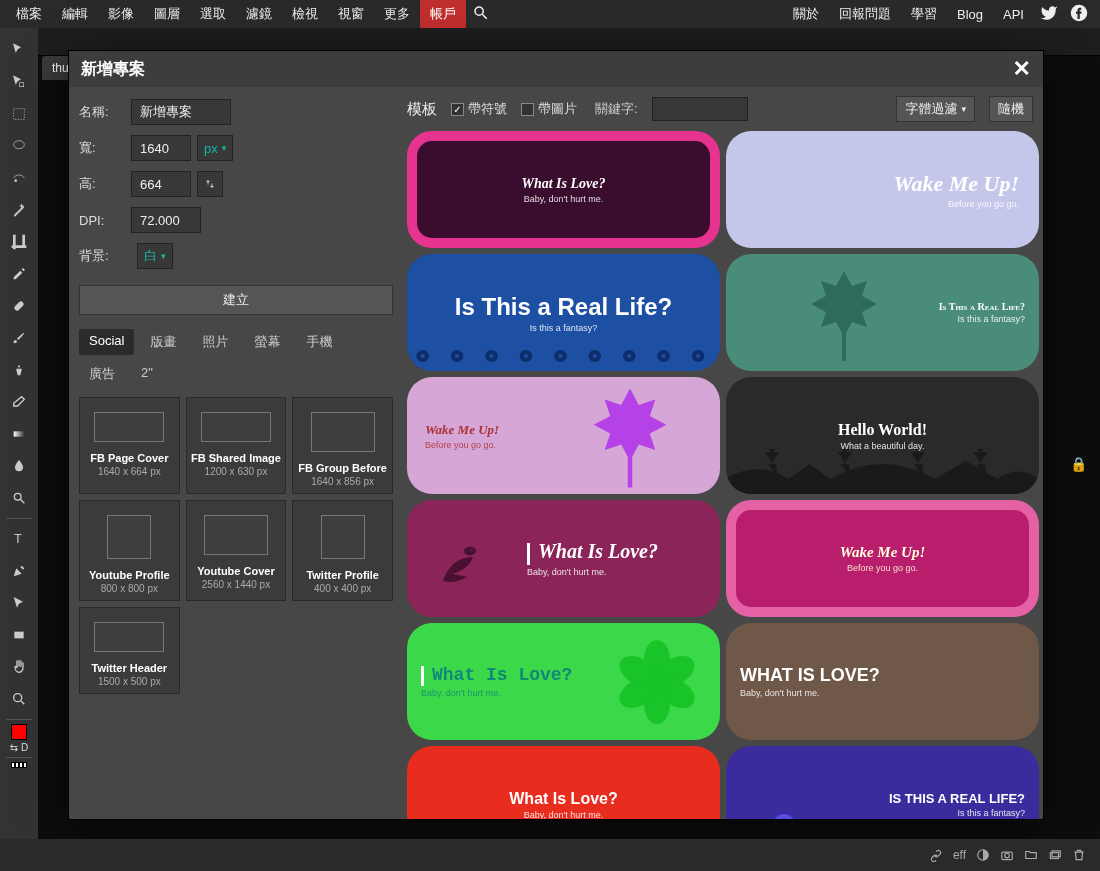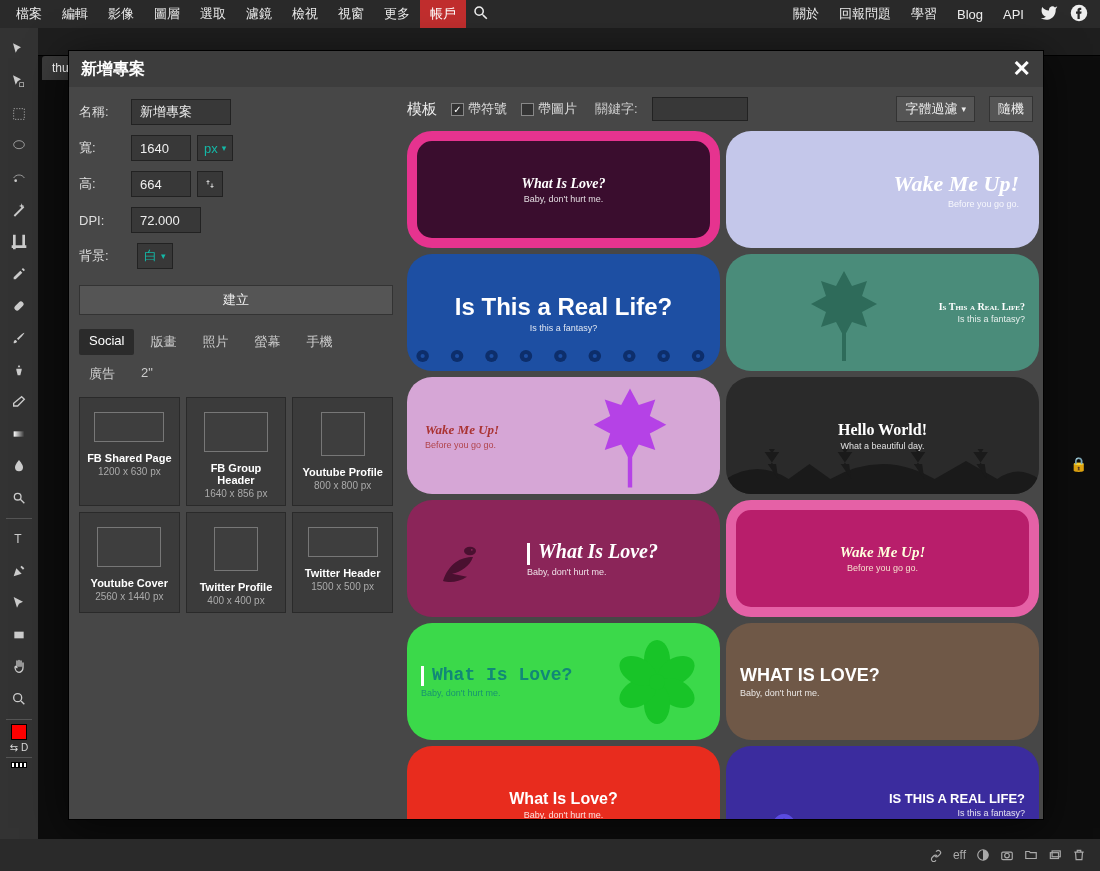--- a/index.html
+++ b/index.html
@@ -299,26 +299,31 @@
         <span class="ptab">照片</span>
         <span class="ptab">螢幕</span>
         <span class="ptab">手機</span>
         <span class="ptab">廣告</span>
         <span class="ptab">2"</span>
       </div>
 
       <div class="preset-grid" id="preset-grid">
           <div class="preset">
             <div class="thumb ratio-wide"></div>
-    <div class="pname">FB Shared Page</div>
+    <div class="pname">FB Page Cover</div>
+    <div class="pdim">1640 x 664 px</div>
+          </div>
+          <div class="preset">
+            <div class="thumb ratio-wide"></div>
+    <div class="pname">FB Shared Image</div>
     <div class="pdim">1200 x 630 px</div>
           </div>
           <div class="preset">
             <div class="thumb "></div>
-    <div class="pname">FB Group Header</div>
+    <div class="pname">FB Group Before</div>
     <div class="pdim">1640 x 856 px</div>
           </div>
           <div class="preset">
             <div class="thumb ratio-sq"></div>
     <div class="pname">Youtube Profile</div>
     <div class="pdim">800 x 800 px</div>
           </div>
           <div class="preset">
             <div class="thumb "></div>
     <div class="pname">Youtube Cover</div>

